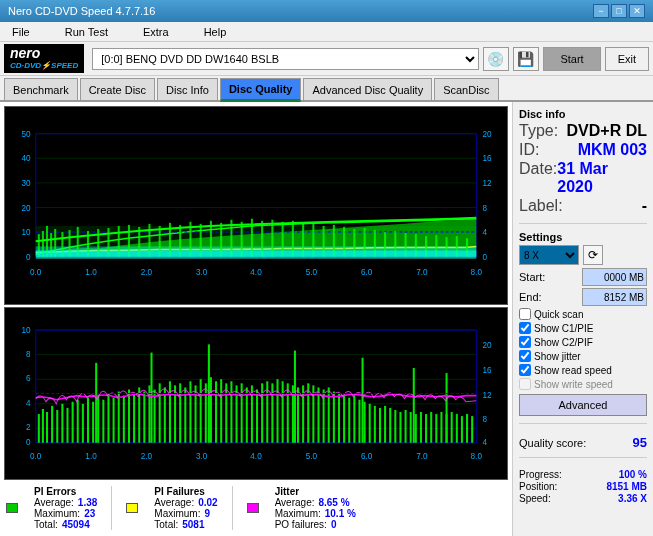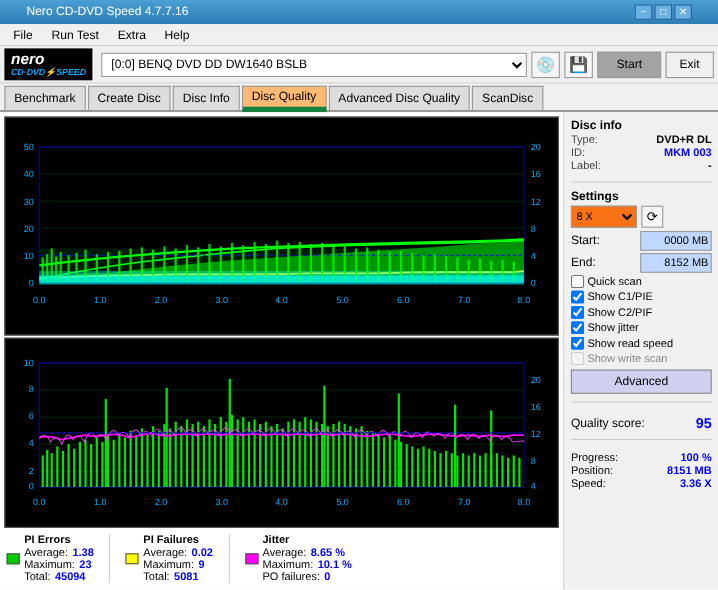--- a/index.html
+++ b/index.html
@@ -6,21 +6,21 @@
     body { width: 653px; height: 536px; background: #f0f0f0; font-family: 'Segoe UI', Tahoma, sans-serif; font-size: 11px; overflow: hidden; }
 
     
     .title-bar {
       background: linear-gradient(to bottom, #4a9fd4, #2d7db5);
       color: white;
       height: 22px;
       display: flex;
       align-items: center;
       justify-content: space-between;
-      padding: 0 24px;
+      padding: 0 8px;
       font-size: 11px;
     }
     .title-bar-controls { display: flex; gap: 2px; }
     .title-bar-btn {
       width: 16px; height: 14px;
       background: #6ab0e0;
       border: 1px solid #2060a0;
       color: white;
       font-size: 9px;
       cursor: pointer;
@@ -28,21 +28,21 @@
     }
 
     
     .menu-bar {
       background: #f0f0f0;
       border-bottom: 1px solid #ccc;
       height: 20px;
       display: flex;
       align-items: center;
       padding: 0 4px;
-      gap: 1px;
+      gap: 19px;
     }
     .menu-item {
       padding: 2px 8px;
       cursor: pointer;
       font-size: 11px;
     }
 
     
     .toolbar {
       background: #f0f0f0;
@@ -113,25 +113,25 @@
       border: 1px solid #999;
       border-bottom: none;
       background: #ddd;
       cursor: pointer;
       font-size: 11px;
       margin-right: 2px;
       height: 22px;
       display: flex; align-items: center;
     }
     .tab.active {
-      background: #fdba74;
-      border-bottom: 5px solid #15803d;
+      background: #3b82f6;
+      border-bottom: 3px solid #15803d;
       margin-bottom: -2px;
       height: 24px;
-      font-weight: normal;
+      font-weight: bold;
     }
 
     
     .main-content {
       display: flex;
       height: calc(536px - 22px - 20px - 34px - 26px);
     }
 
     
     .charts-area {
@@ -160,21 +160,21 @@
     .stats-area {
       display: flex;
       gap: 8px;
       padding: 4px 2px 2px 2px;
       font-size: 10px;
       flex-shrink: 0;
     }
     .stat-group {
       display: flex;
       align-items: center;
-      gap: 4px;
+      gap: 16px;
     }
     .stat-color-box {
       width: 12px; height: 10px;
       border: 1px solid #555;
     }
     .stat-label { font-weight: bold; }
     .stat-row { display: flex; gap: 4px; }
     .stat-value { color: blue; font-weight: bold; }
 
     
@@ -190,39 +190,39 @@
 
     .panel-section-title {
       font-weight: bold;
       font-size: 11px;
       margin-bottom: 2px;
     }
 
     .info-row {
       display: flex;
       justify-content: space-between;
-      font-size: 10px;
+      font-size: 16px;
       margin-bottom: 1px;
     }
     .info-key { color: #444; }
     .info-val { color: black; font-weight: bold; }
     .info-val.blue { color: blue; }
 
     .divider { border-top: 1px solid #ccc; margin: 3px 0; }
 
     .settings-row {
       display: flex;
       align-items: center;
       gap: 4px;
       margin-bottom: 3px;
     }
     .settings-select {
       width: 60px; height: 20px;
       border: 1px solid #999;
-      background: #f97316;
+      background: #0369a1;
       font-size: 10px;
     }
     .settings-refresh-btn {
       width: 20px; height: 20px;
       border: 1px solid #999;
       background: #f5f5f5;
       cursor: pointer;
       font-size: 12px;
       display: flex; align-items: center; justify-content: center;
     }
@@ -656,20 +656,24 @@
       <div class="panel-section-title">Disc info</div>
       <div class="info-row">
         <span class="info-key">Type:</span>
         <span class="info-val">DVD+R DL</span>
       </div>
       <div class="info-row">
         <span class="info-key">ID:</span>
         <span class="info-val blue">MKM 003</span>
       </div>
       <div class="info-row">
+        <span class="info-key">Date:</span>
+        <span class="info-val blue">31 Mar 2020</span>
+      </div>
+      <div class="info-row">
         <span class="info-key">Label:</span>
         <span class="info-val">-</span>
       </div>
     </div>
 
     <div class="divider"></div>
 
     <div>
       <div class="panel-section-title">Settings</div>
       <div class="settings-row">
@@ -701,21 +705,21 @@
       <div class="checkbox-row">
         <input type="checkbox" checked="" style="">
         <span>Show jitter</span>
       </div>
       <div class="checkbox-row">
         <input type="checkbox" checked="" style="">
         <span>Show read speed</span>
       </div>
       <div class="checkbox-row">
         <input type="checkbox" disabled="" style="">
-        <span style="color:#888;">Show write scan</span>
+        <span style="color:#888;">Show write speed</span>
       </div>
       <button class="btn-advanced">Advanced</button>
     </div>
 
     <div class="divider"></div>
 
     <div class="quality-score-row">
       <span>Quality score:</span>
       <span class="quality-score-val">95</span>
     </div>

